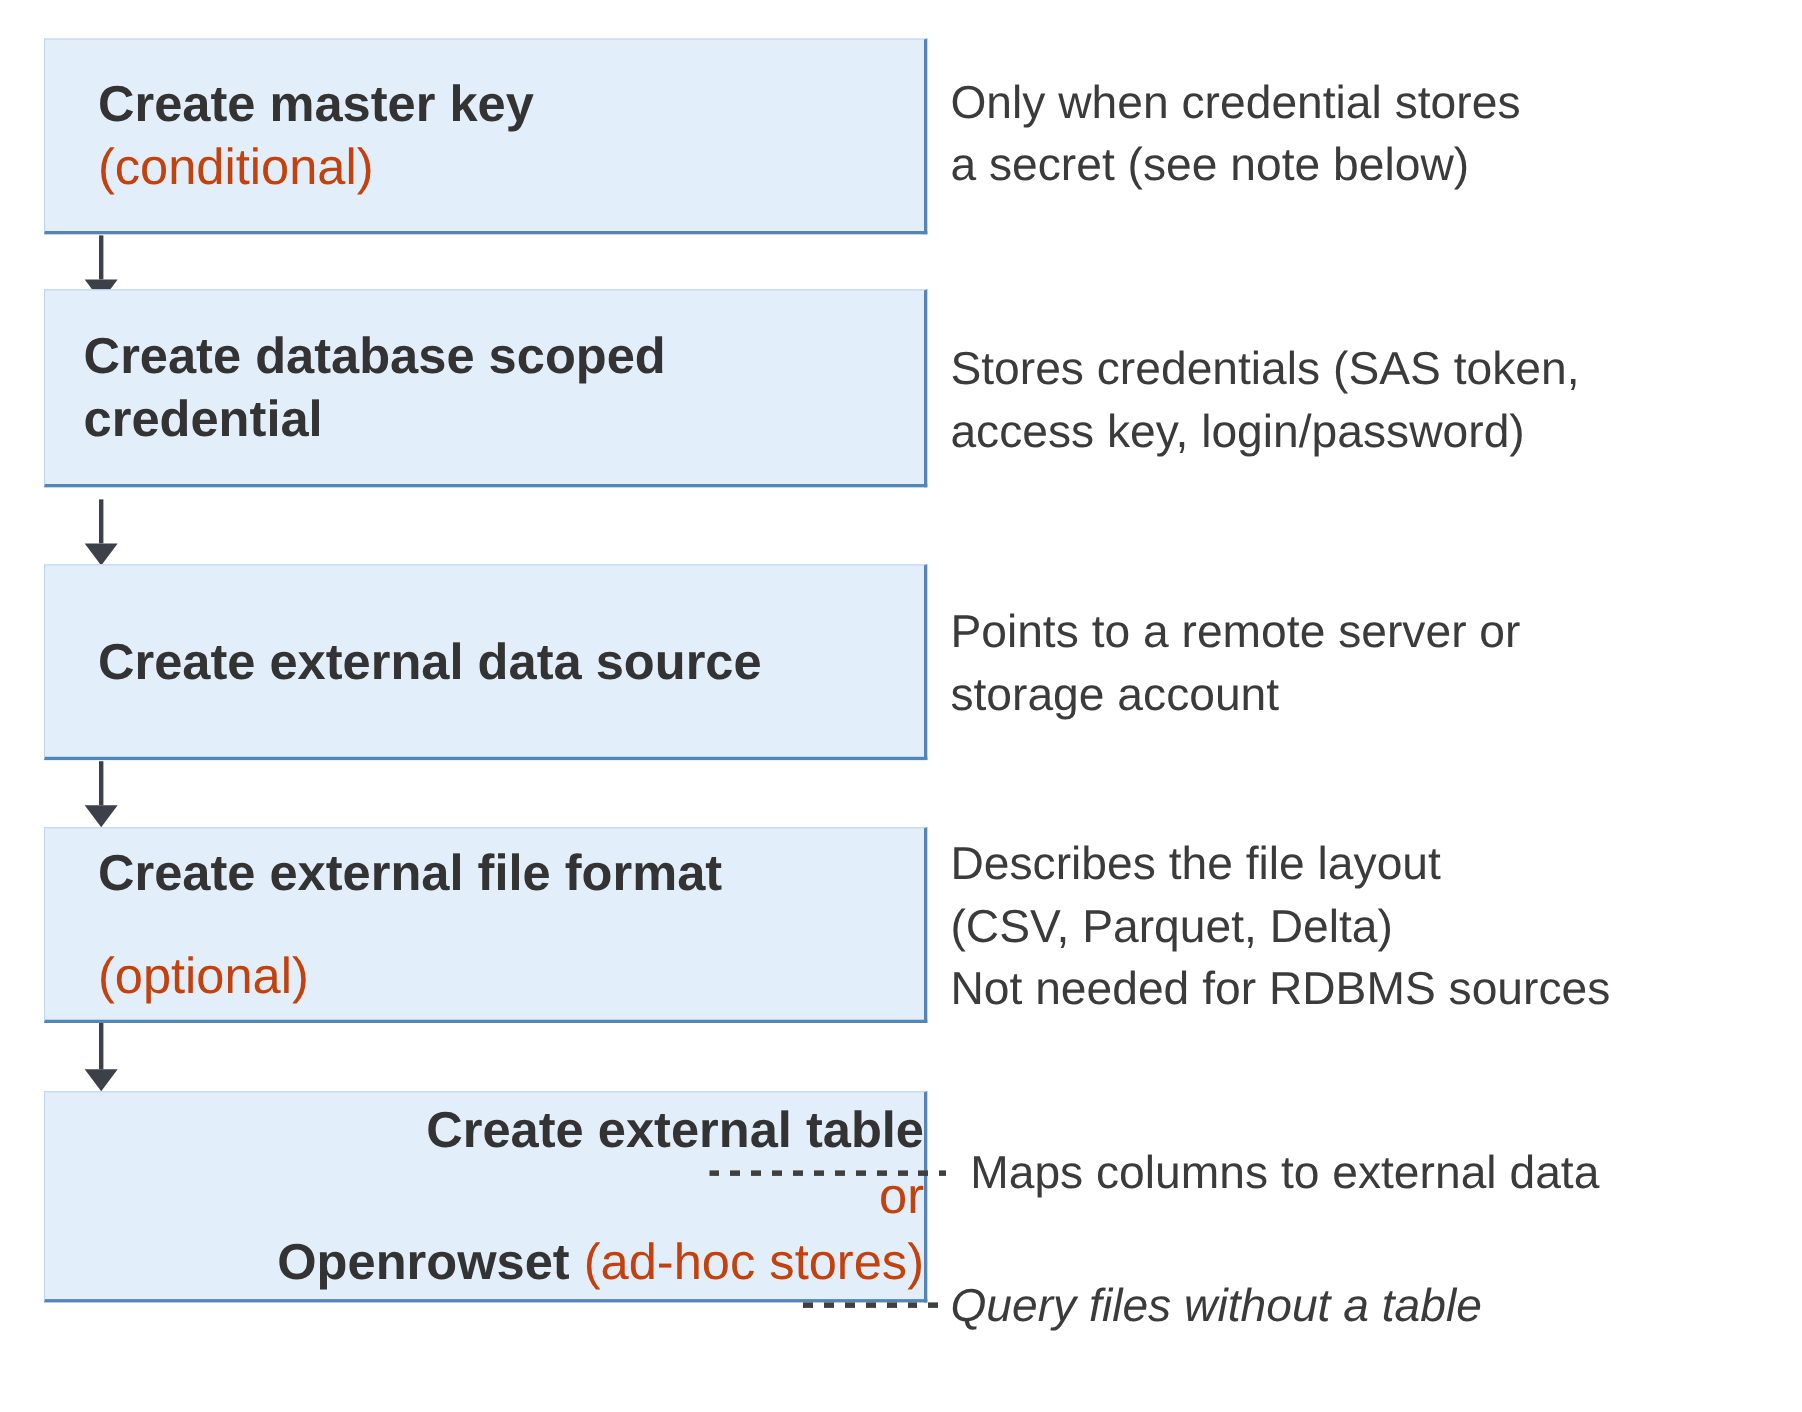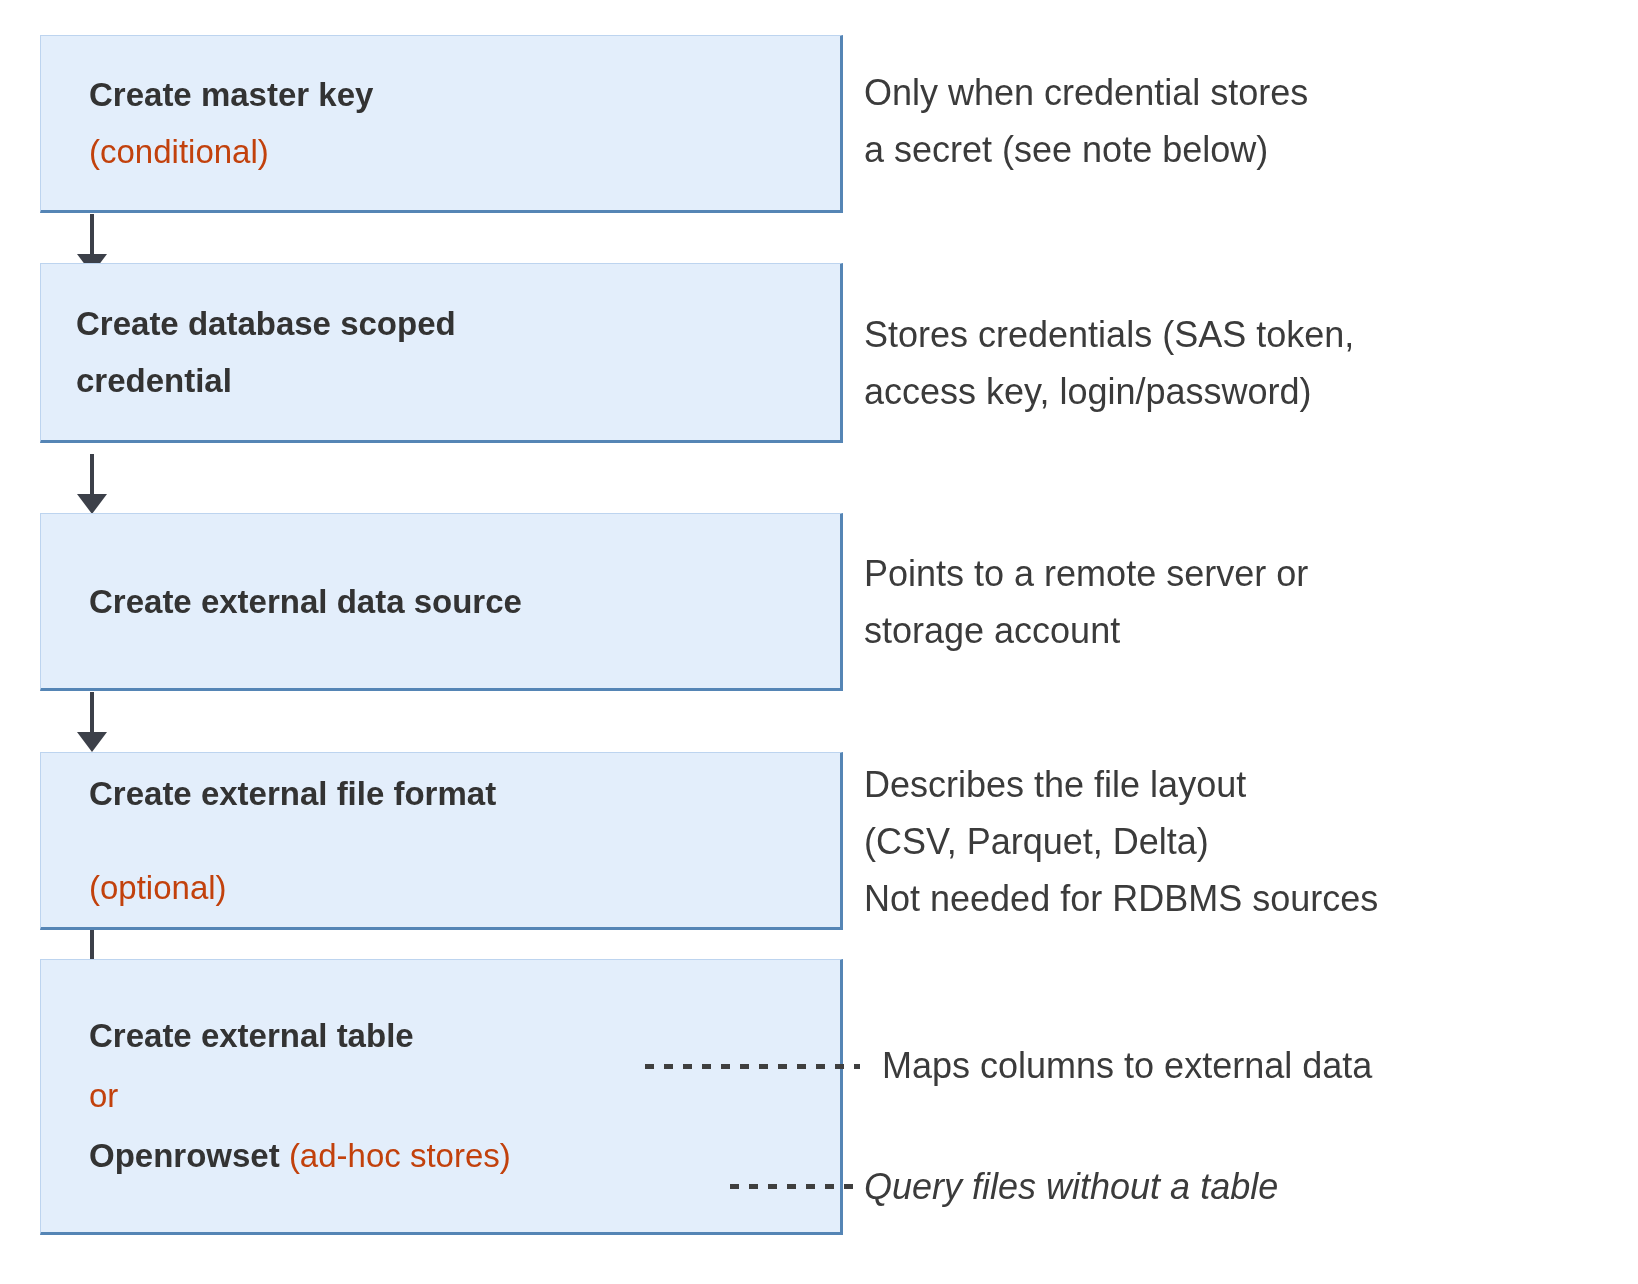--- a/index.html
+++ b/index.html
@@ -19,47 +19,47 @@
     width: 803px;
     box-sizing: border-box;
     background: #e3eefb;
     border: 1px solid #bdd4ef;
     border-right: 3px solid #5585b5;
     border-bottom: 3px solid #5585b5;
     display: flex;
     flex-direction: column;
     justify-content: center;
     padding-left: 48px;
-    font-size: 33px;
+    font-size: 46px;
     line-height: 57px;
   }
   .box .t { font-weight: bold; color: #333333; white-space: pre-line; }
   .box .q { font-weight: normal; color: #c2410c; }
   .b1 { top: 35px;   height: 178px; }
   .b2 { top: 263px;  height: 180px; padding-left: 35px; }
   .b3 { top: 513px;  height: 178px; }
   .b4 { top: 752px;  height: 178px; gap: 37px; }
-  .b5 { top: 959px; height: 276px; line-height: 60px; }
+  .b5 { top: 992px; height: 192px; line-height: 60px; text-align: right; }
   
   .arrow { position: absolute; left: 77px; width: 30px; }
   .arrow .shaft { width: 4px; margin: 0 auto; background: #3c4049; height: calc(100% - 20px); }
   .arrow .head  { width: 0; height: 0; margin: 0 auto;
                   border-left: 15px solid transparent;
                   border-right: 15px solid transparent;
                   border-top: 20px solid #3c4049; }
   .a1 { top: 214px; height: 60px; }
   .a2 { top: 454px; height: 60px; }
   .a3 { top: 692px; height: 60px; }
   .a4 { top: 930px; height: 62px; }
   
   .note {
     position: absolute;
     left: 864px;
     width: 770px;
-    font-size: 36px;
+    font-size: 42px;
     line-height: 57px;
     white-space: pre-line;
     color: #3b3b3b;
   }
   .n1 { top: 64px; }
   .n2 { top: 306px; }
   .n3 { top: 545px; }
   .n4 { top: 756px; }
   .n5 { top: 1037px; margin-left: 18px; }
   .n6 { top: 1158px; font-style: italic; }

